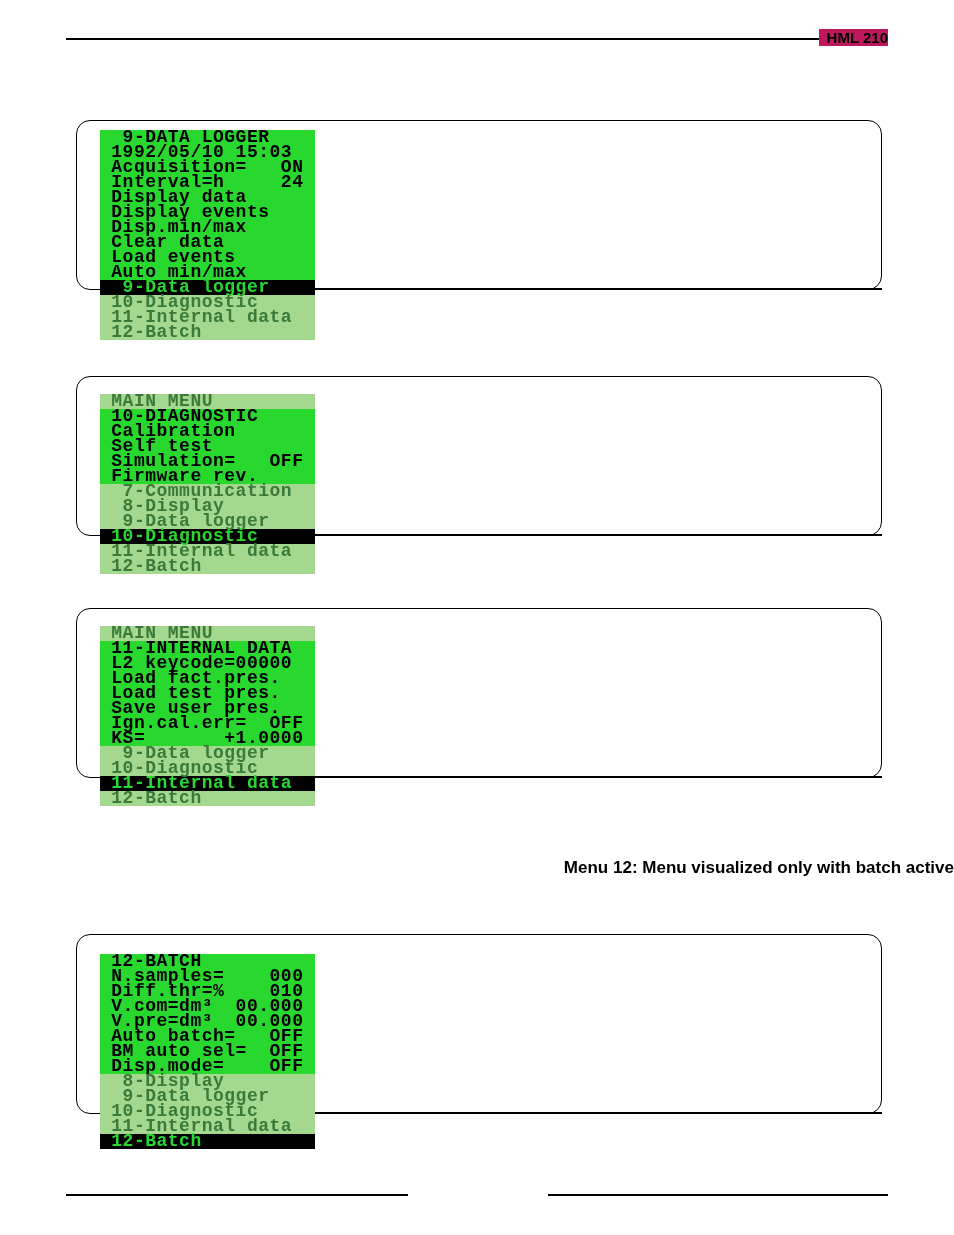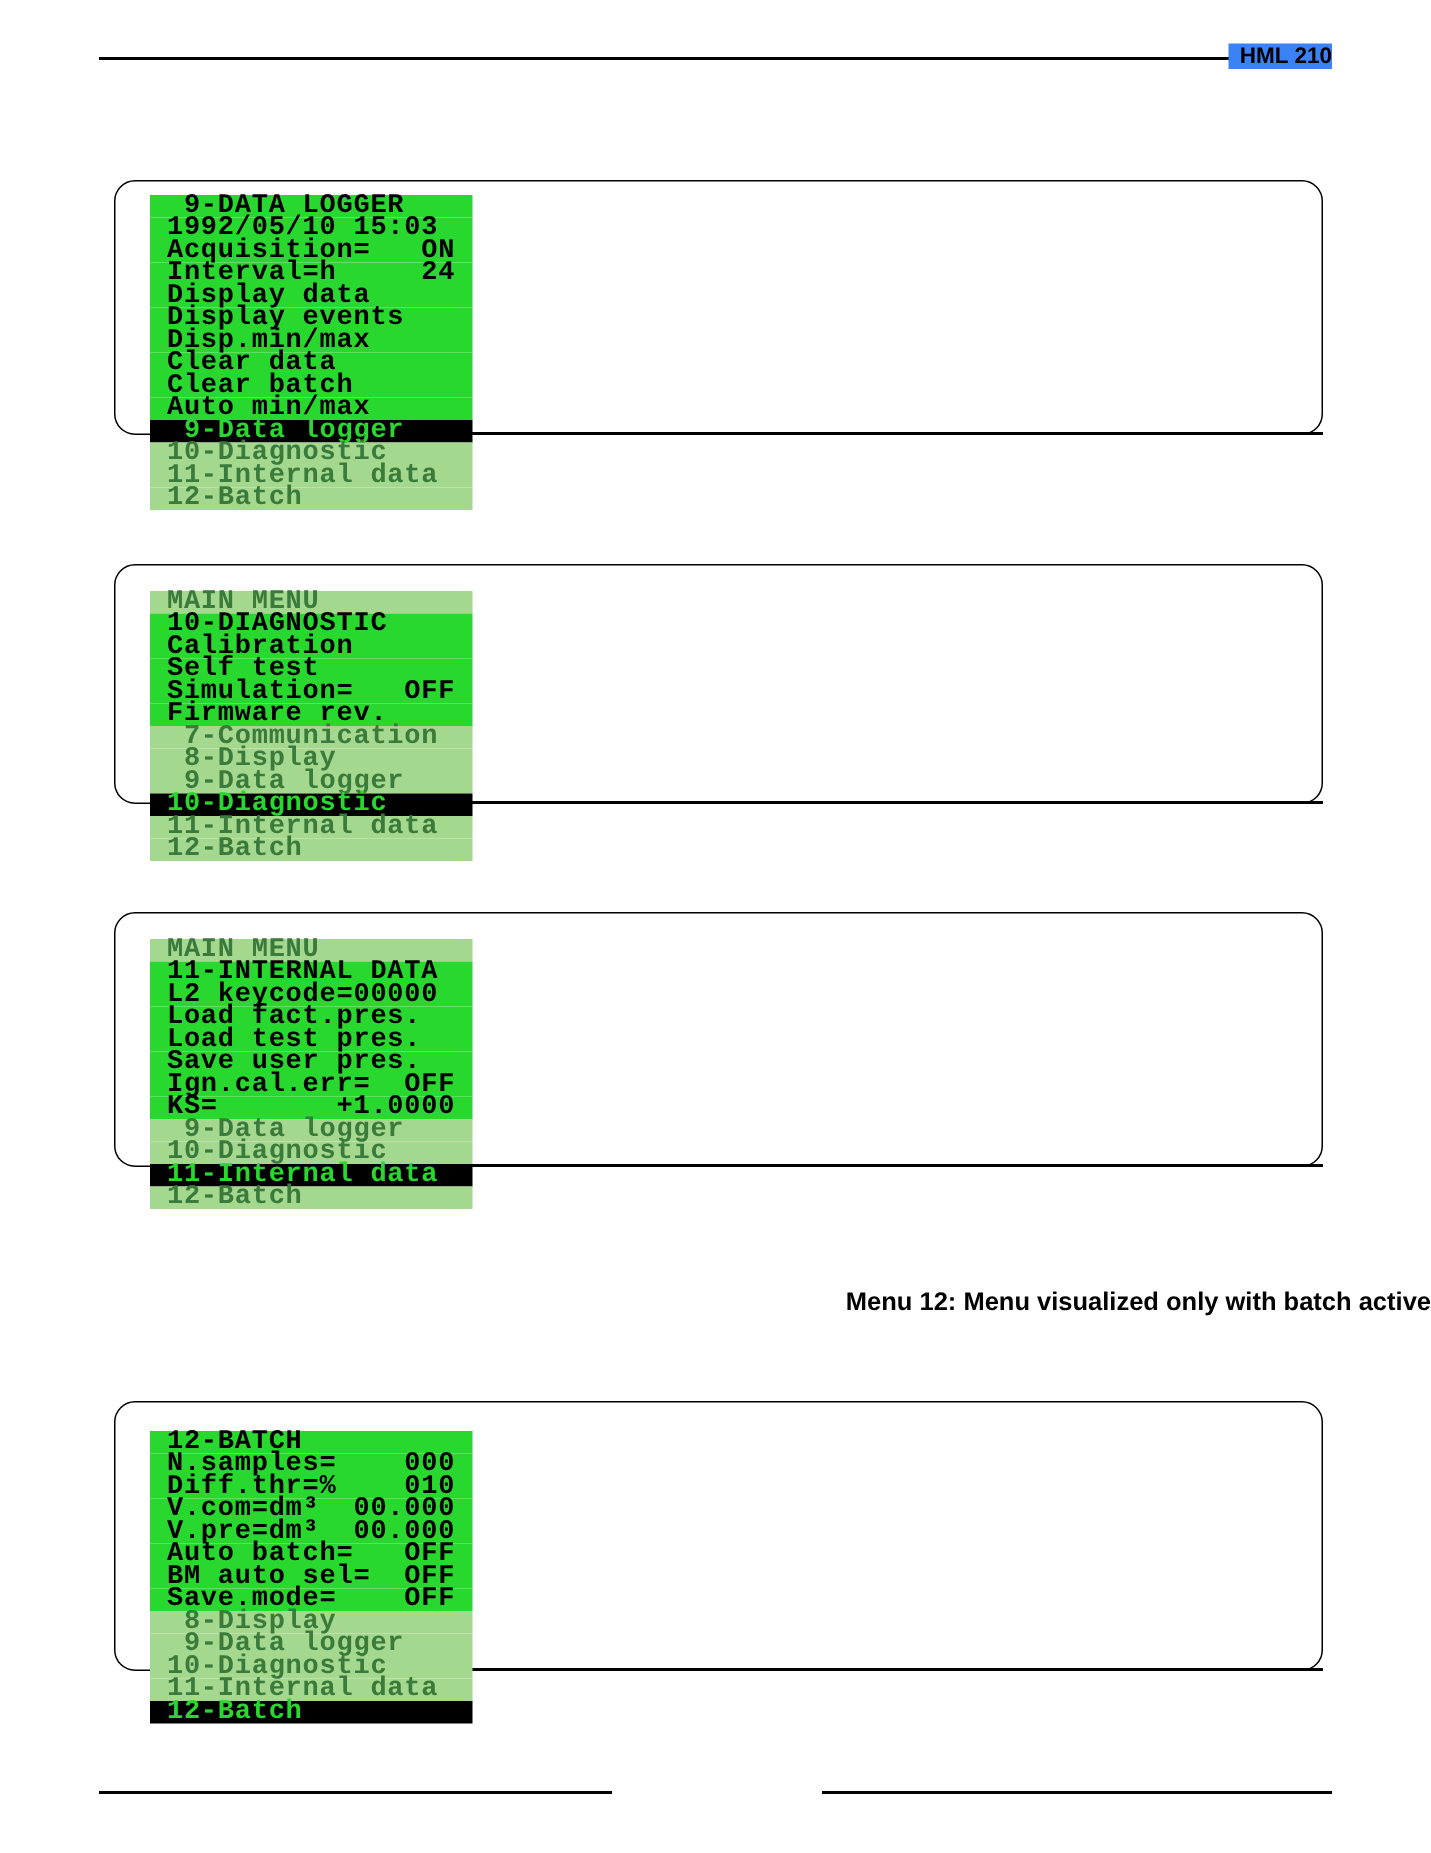--- a/index.html
+++ b/index.html
@@ -20,21 +20,21 @@
     background: #000;
   }
   .header-label {
     position: absolute;
     top: 29px;
     right: 66px;
     font-weight: 700;
     font-size: 15px;
     color: #000;
     padding-left: 8px;
-    background: #3b82f6;
+    background: #be185d;
   }
   .box {
     position: absolute;
     border: 1.5px solid #000;
     border-radius: 14px;
     background: #fff;
   }
   .box-rule {
     position: absolute;
     height: 1.5px;
@@ -95,21 +95,21 @@
 <div class="box-rule" style="left:296px; top:288px; width:586px;"></div>
 <div class="lcd" style="left:100px; top:130px;">
   <span class="bright">  9-DATA LOGGER    </span>
   <span class="bright"> 1992/05/10 15:03  </span>
   <span class="bright"> Acquisition=   ON </span>
   <span class="bright"> Interval=h     24 </span>
   <span class="bright"> Display data      </span>
   <span class="bright"> Display events    </span>
   <span class="bright"> Disp.min/max      </span>
   <span class="bright"> Clear data        </span>
-  <span class="bright"> Clear batch      </span>
+  <span class="bright"> Load events      </span>
   <span class="bright"> Auto min/max     </span>
   <span class="hl">  9-Data logger    </span>
   <span class="dim"> 10-Diagnostic     </span>
   <span class="dim"> 11-Internal data  </span>
   <span class="dim"> 12-Batch          </span>
 </div>
 
 <div class="box" style="left:76px; top:376px; width:806px; height:160px;"></div>
 <div class="box-rule" style="left:296px; top:534px; width:586px;"></div>
 <div class="lcd" style="left:100px; top:394px;">
@@ -151,21 +151,21 @@
 <div class="box" style="left:76px; top:934px; width:806px; height:180px;"></div>
 <div class="box-rule" style="left:296px; top:1112px; width:586px;"></div>
 <div class="lcd" style="left:100px; top:954px;">
   <span class="bright"> 12-BATCH          </span>
   <span class="bright"> N.samples=    000 </span>
   <span class="bright"> Diff.thr=%    010 </span>
   <span class="bright"> V.com=dm³  00.000 </span>
   <span class="bright"> V.pre=dm³  00.000 </span>
   <span class="bright"> Auto batch=   OFF </span>
   <span class="bright"> BM auto sel=  OFF </span>
-  <span class="bright"> Save.mode=    OFF </span>
+  <span class="bright"> Disp.mode=    OFF </span>
   <span class="dim">  8-Display        </span>
   <span class="dim">  9-Data logger    </span>
   <span class="dim"> 10-Diagnostic     </span>
   <span class="dim"> 11-Internal data  </span>
   <span class="hl"> 12-Batch          </span>
 </div>
 
 <div class="footer-rules" style="left:66px; top:1194px; width:342px;"></div>
 <div class="footer-rules" style="left:548px; top:1194px; width:340px;"></div>
 

